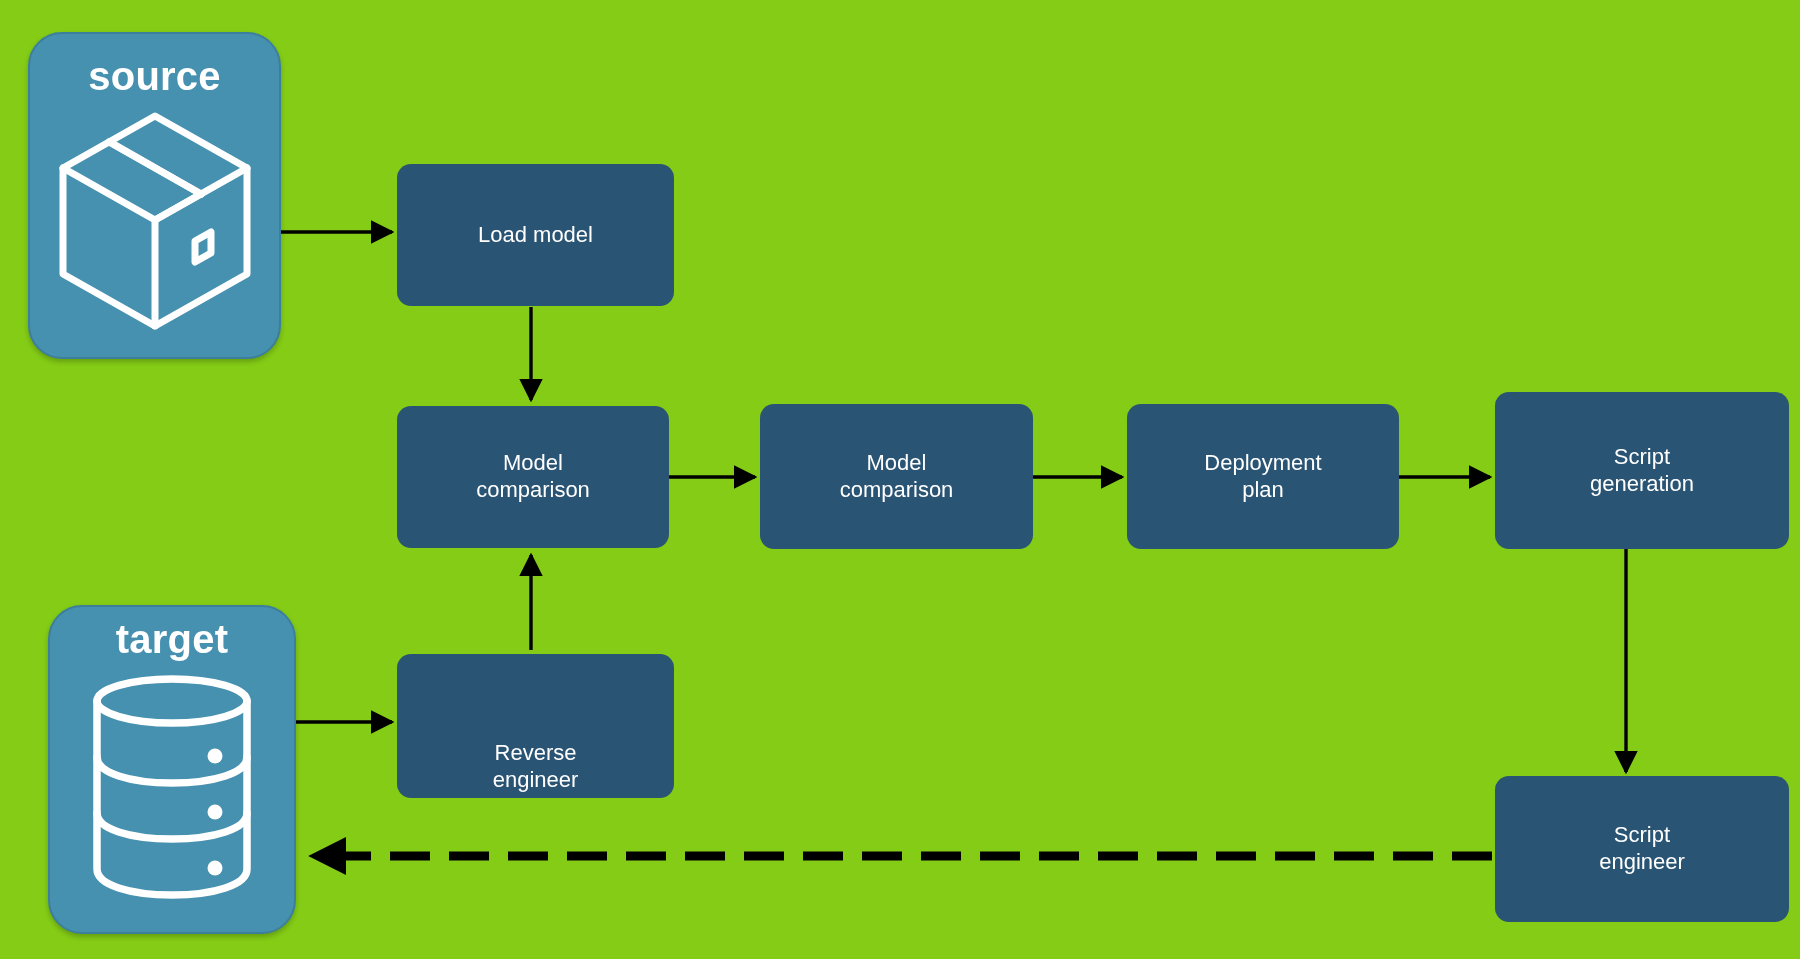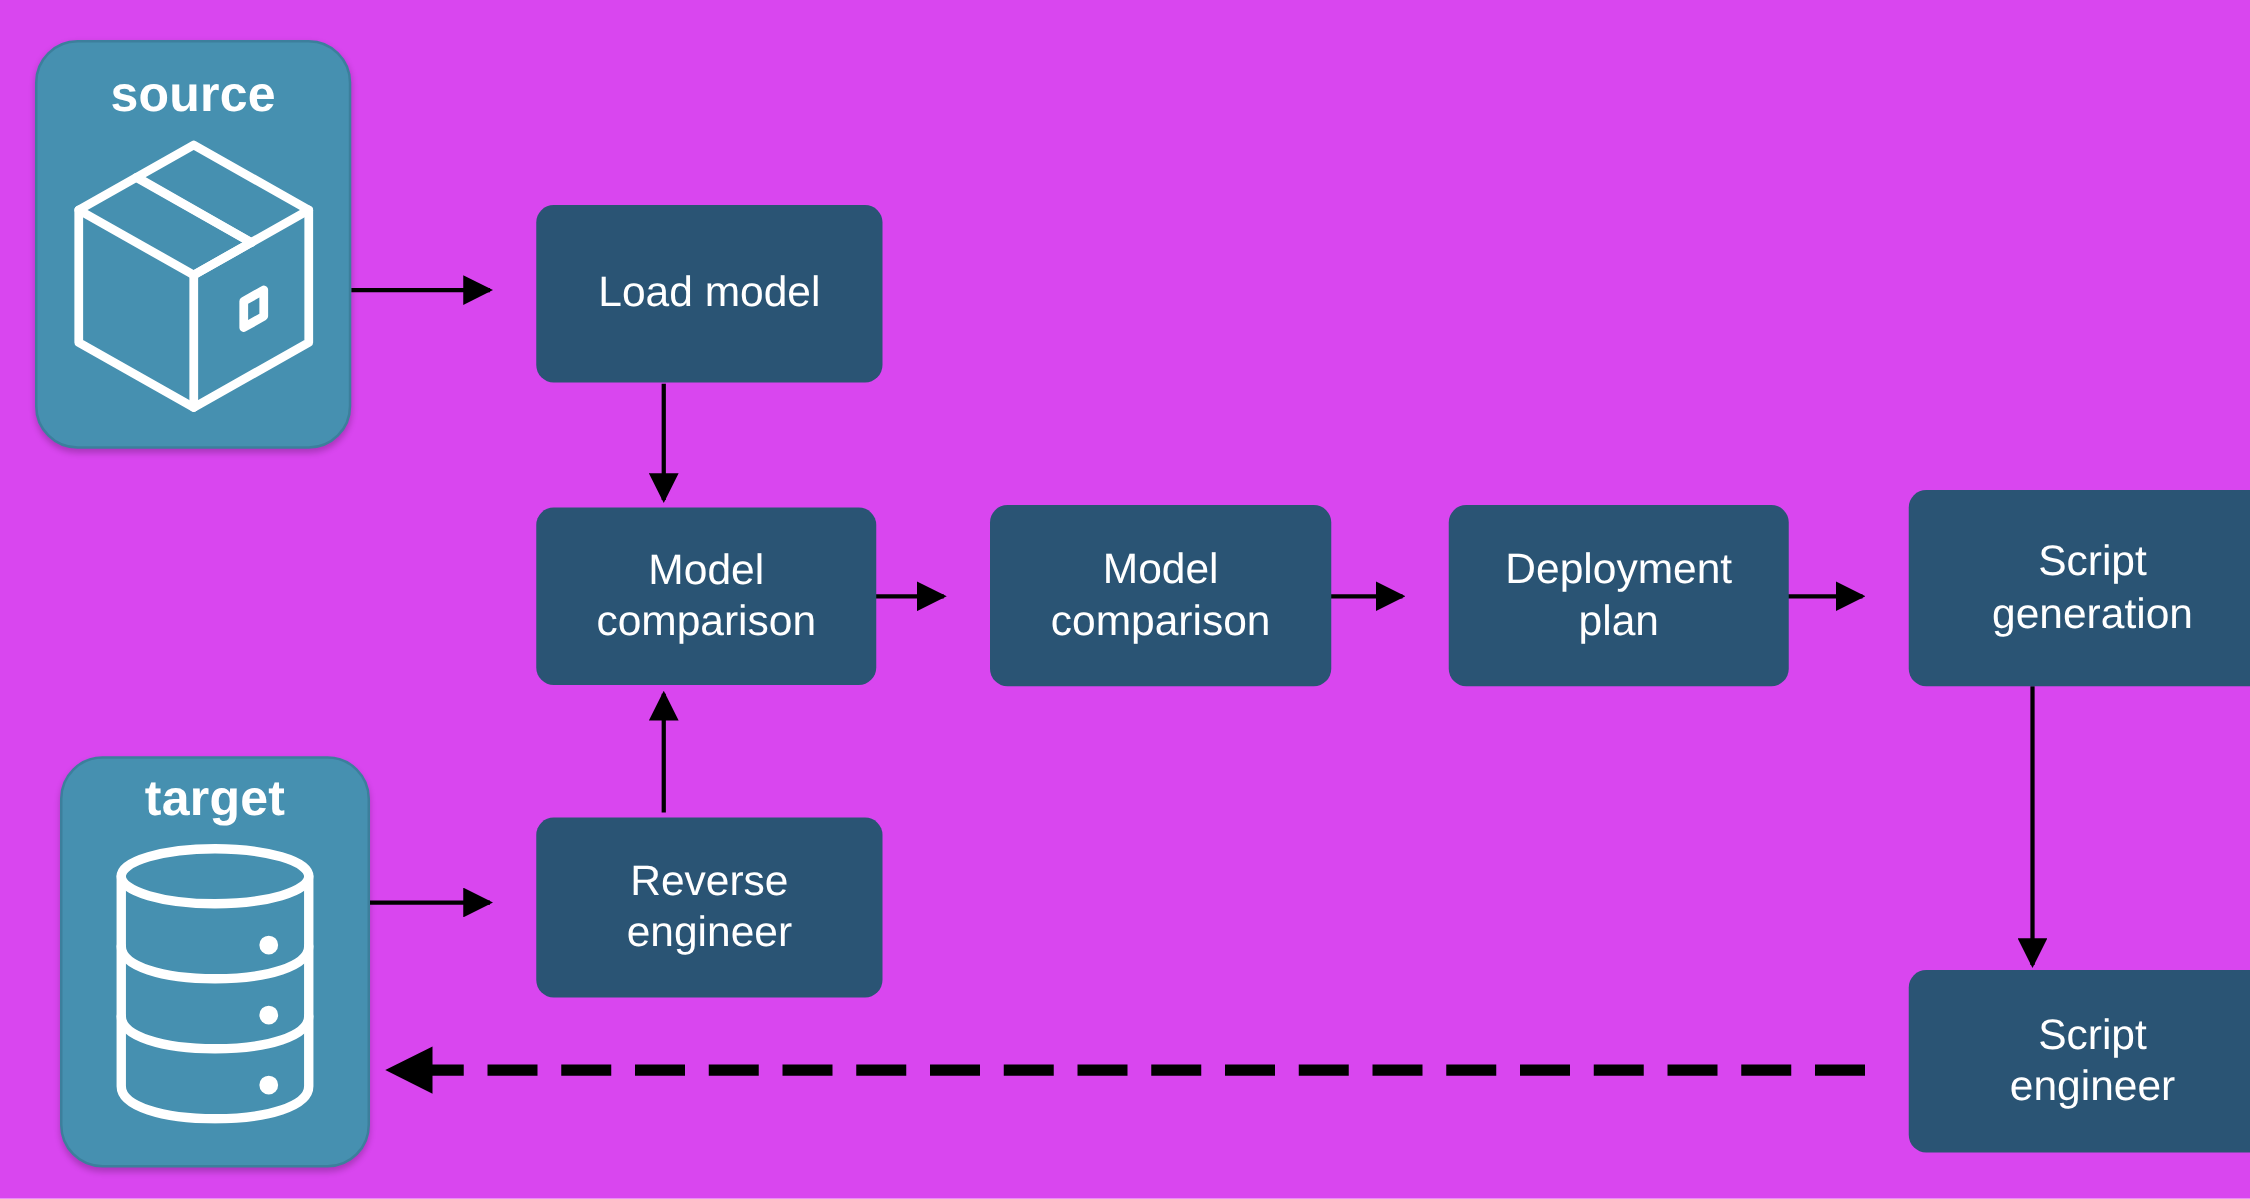--- a/index.html
+++ b/index.html
@@ -8,21 +8,21 @@
     padding: 0;
     background: #ffffff;
   }
   body {
     font-family: "Liberation Sans", sans-serif;
   }
   #canvas {
     position: relative;
     width: 1800px;
     height: 959px;
-    background: #d946ef;
+    background: #84cc16;
     overflow: hidden;
   }
 
   
   .endpoint {
     position: absolute;
     background: #4690b0;
     border: 2px solid #3c7f9c;
     border-radius: 34px;
     box-shadow: 0 3px 5px rgba(0,0,0,0.22);
@@ -48,25 +48,24 @@
   .node {
     position: absolute;
     background: #2a5474;
     border-radius: 14px;
     box-sizing: border-box;
     display: flex;
     align-items: center;
     justify-content: center;
     text-align: center;
     color: #ffffff;
-    font-size: 34px;
+    font-size: 22px;
     line-height: 1.22;
     padding: 4px 10px;
     user-select: none;
-    margin-left: 32px;
   }
   .node span { display: block; }
 
   
   .edges {
     position: absolute;
     left: 0;
     top: 0;
     width: 1800px;
     height: 959px;
@@ -173,21 +172,21 @@
     </div>
   </div>
 
   <div class="node" style="left:1495px; top:392px; width:294px; height:157px;">
     <div>
       <span>Script</span>
       <span>generation</span>
     </div>
   </div>
 
-  <div class="node" style="left:397px; top:654px; width:277px; height:144px;">
+  <div class="node" style="left:397px; top:654px; width:277px; height:144px;align-items:flex-end;">
     <div>
       <span>Reverse</span>
       <span>engineer</span>
     </div>
   </div>
 
   <div class="node" style="left:1495px; top:776px; width:294px; height:146px;">
     <div>
       <span>Script</span>
       <span>engineer</span>

